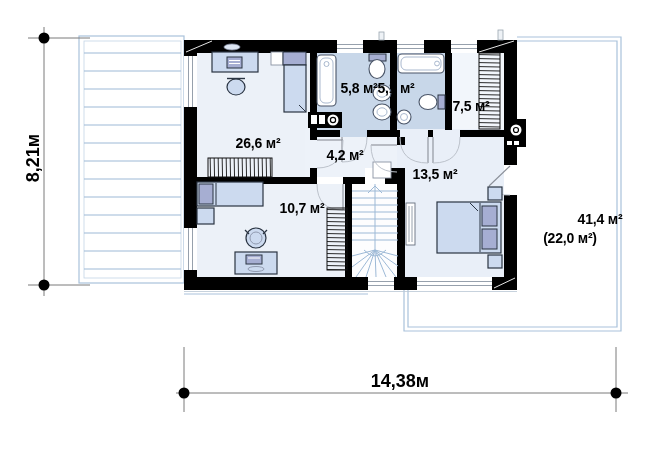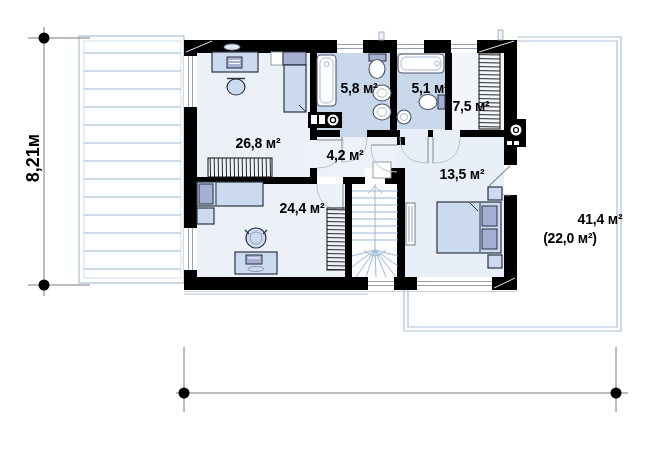--- a/index.html
+++ b/index.html
@@ -305,23 +305,24 @@
   </g>
   <g>
     <line x1="176" y1="393" x2="628" y2="393" class="dim"></line>
     <line x1="184" y1="347" x2="184" y2="412" class="dim"></line>
     <line x1="616" y1="347" x2="616" y2="412" class="dim"></line>
     <circle cx="184" cy="393" r="5.5" fill="#000"></circle>
     <circle cx="616" cy="393" r="5.5" fill="#000"></circle>
   </g>
 </svg>
 
-<div class="rlabel" style="left:258px;top:143px">26,8 м²</div>
+<div class="rlabel" style="left:258px;top:143px">26,6 м²</div>
 <div class="rlabel" style="left:359px;top:88px">5,8 м²</div>
-<div class="rlabel" style="left:430px;top:88px">5,1 м²</div>
+<div class="rlabel" style="left:396px;top:88px">5,1 м²</div>
 <div class="rlabel" style="left:471px;top:106px">7,5 м²</div>
 <div class="rlabel" style="left:345px;top:155px">4,2 м²</div>
-<div class="rlabel" style="left:462px;top:174px">13,5 м²</div>
-<div class="rlabel" style="left:302px;top:208px">24,4 м²</div>
+<div class="rlabel" style="left:435px;top:174px">13,5 м²</div>
+<div class="rlabel" style="left:302px;top:208px">10,7 м²</div>
 <div class="rlabel" style="left:600px;top:219px">41,4 м²</div>
 <div class="rlabel" style="left:570px;top:238px">(22,0 м²)</div>
 <div class="dimlabel vert" style="left:33px;top:158px">8,21м</div>
+<div class="dimlabel" style="left:400px;top:381px">14,38м</div>
 </div>
 
 </body></html>

